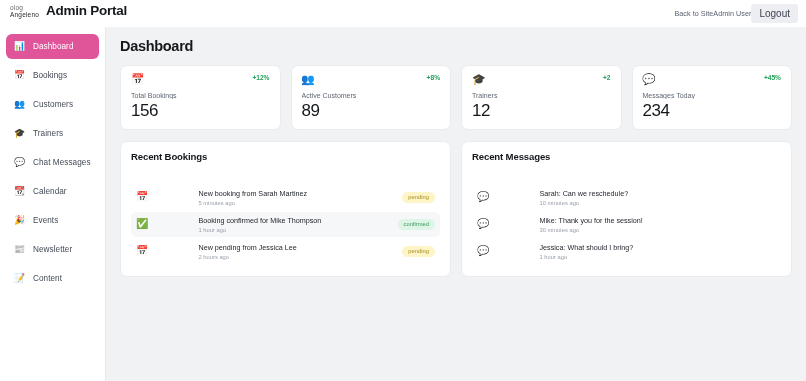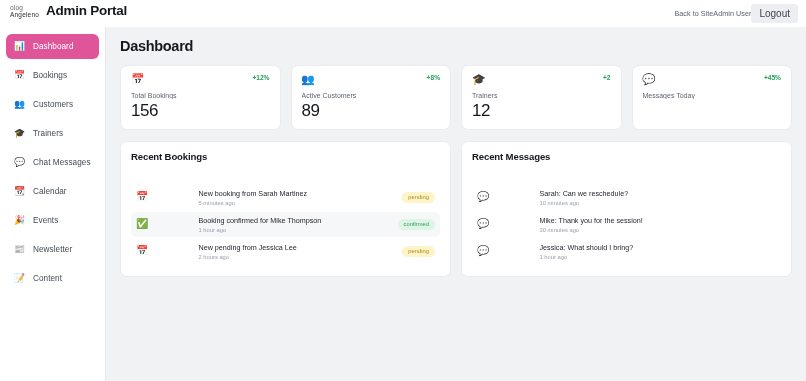--- a/index.html
+++ b/index.html
@@ -277,20 +277,21 @@
             </div>
             <div class="stat-label">Trainers</div>
             <div class="stat-value">12</div>
           </div>
           <div class="stat-card">
             <div class="stat-top">
               <span class="stat-icon">💬</span>
               <span class="stat-delta">+45%</span>
             </div>
             <div class="stat-label">Messages Today</div>
+            <div class="stat-value">234</div>
           </div>
         </div>
 
       <div class="panels-row">
         <section class="panel">
           <div class="panel-title">Recent Bookings</div>
           <div id="bookings-list">
               <div class="row-item">
                 <span class="row-icon">📅</span>
                 <div class="row-text">

